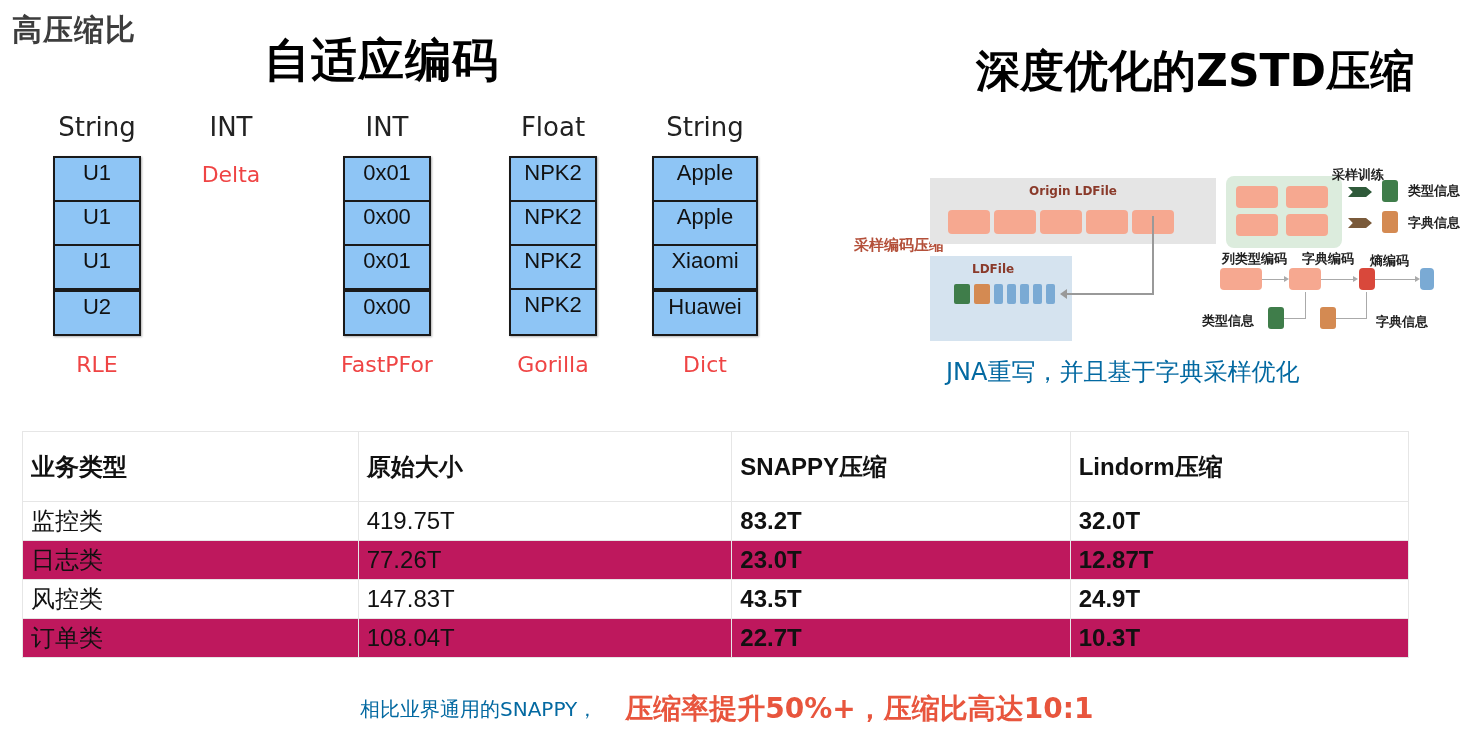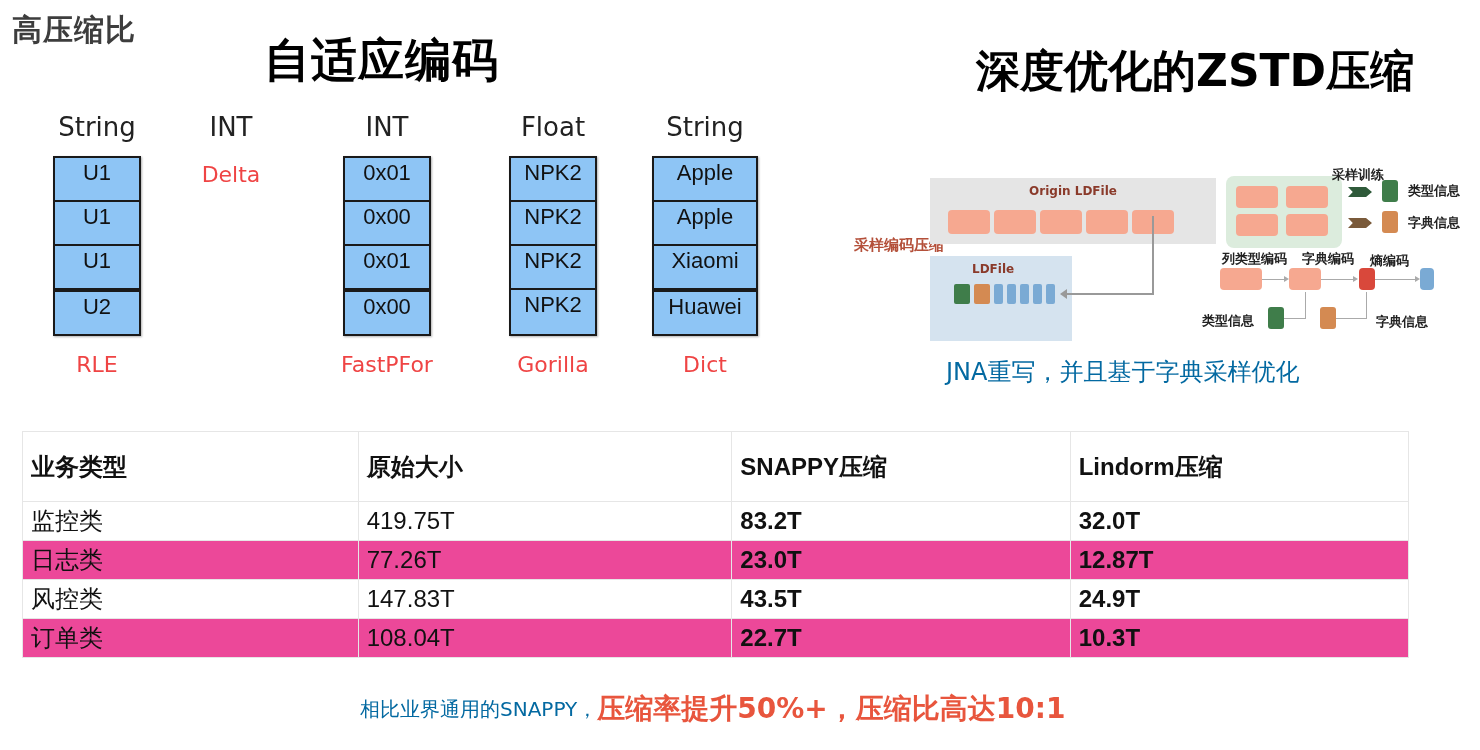--- a/index.html
+++ b/index.html
@@ -49,26 +49,26 @@
   .pipe-arrow { width: 0; height: 0; border-top: 3px solid transparent; border-bottom: 3px solid transparent; border-left: 5px solid #aaa; }
   .pipe-vline { width: 1px; background: #aaa; }
 
   .diag-caption { left: 946px; top: 356px; font-size: 24px; color: #0369a1; }
 
   
   .data-table { left: 22px; top: 431px; width: 1387px; border-collapse: collapse; font-family: "Liberation Sans", sans-serif; }
   .data-table td, .data-table th { border: 1px solid #e6e6e6; text-align: left; padding: 0 0 0 8px; font-size: 24px; color: #111; }
   .data-table th { height: 70px; font-weight: bold; background: #fff; }
   .data-table td { height: 39px; }
-  .data-table tr.alt td { background: #ec4899; }
+  .data-table tr.alt td { background: #be185d; }
   .data-table td.bold { font-weight: bold; }
 
   .footer { left: 360px; top: 690px; white-space: nowrap; }
   .footer-normal { font-size: 20px; color: #0369a1; vertical-align: middle; }
-  .footer-highlight { font-size: 28px; font-weight: bold; color: #e8553d; vertical-align: middle; }
+  .footer-highlight { font-size: 28px; font-weight: bold; color: #e8553d; vertical-align: middle; margin-left: 28px; }
 </style>
 </head>
 <body>
 
 <div class="abs section-label">高压缩比</div>
 <div class="abs title-left">自适应编码</div>
 <div class="abs title-right">深度优化的ZSTD压缩</div>
 
 <div class="enc-col" style="left:42px;">
   <div class="enc-type">String</div>

